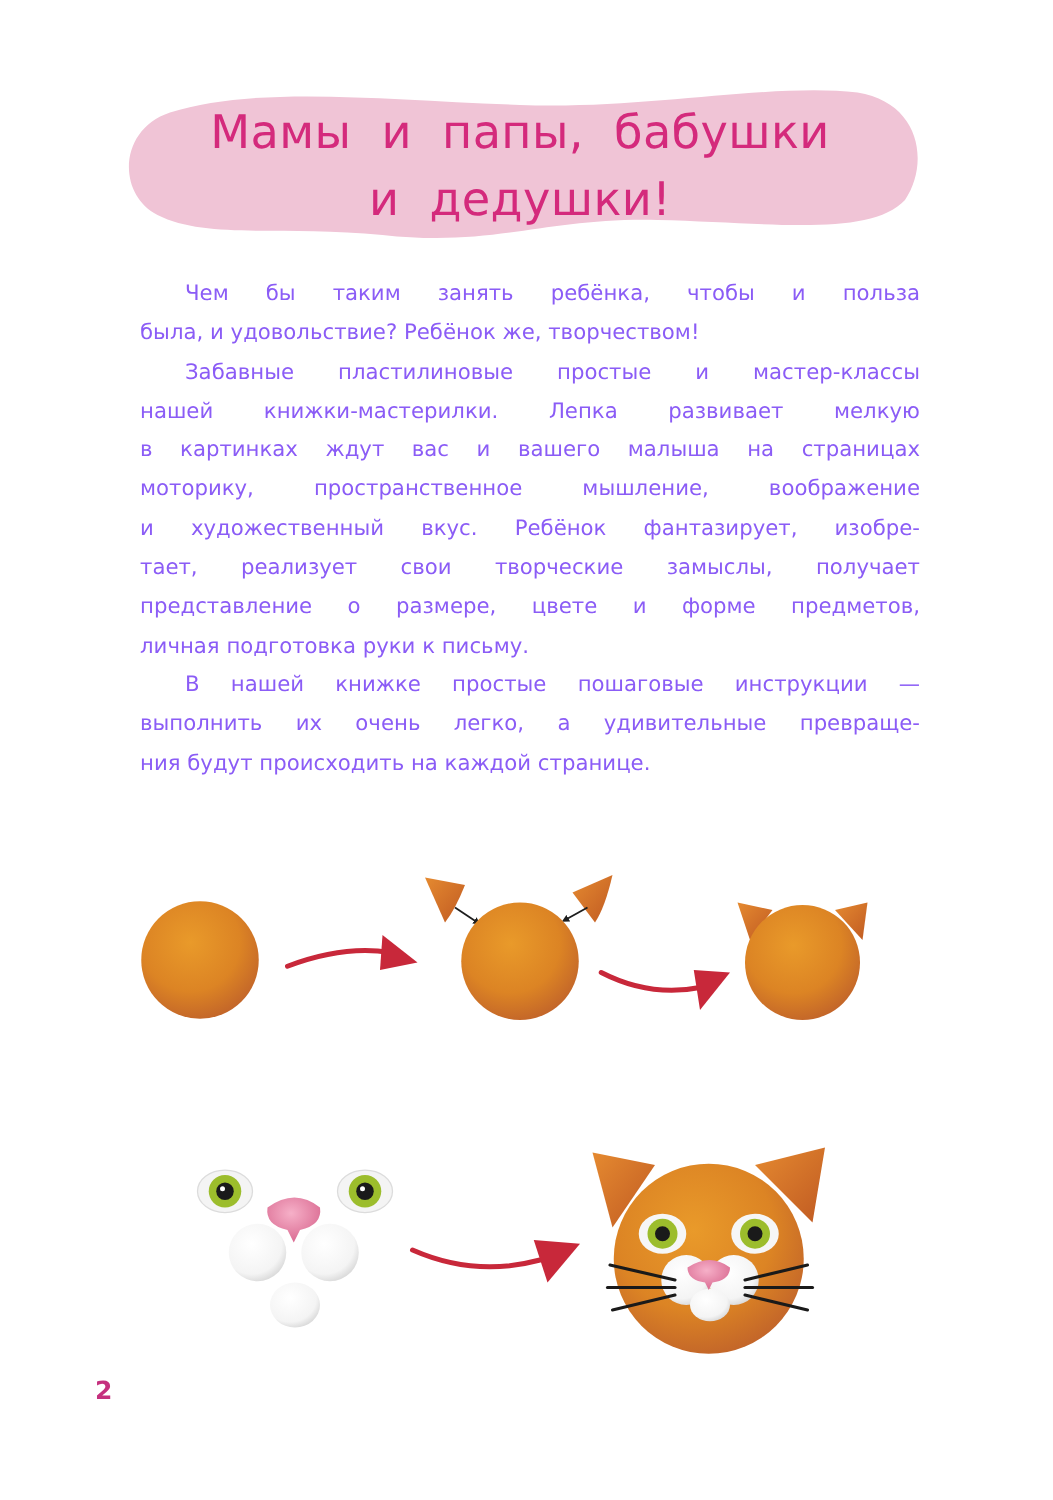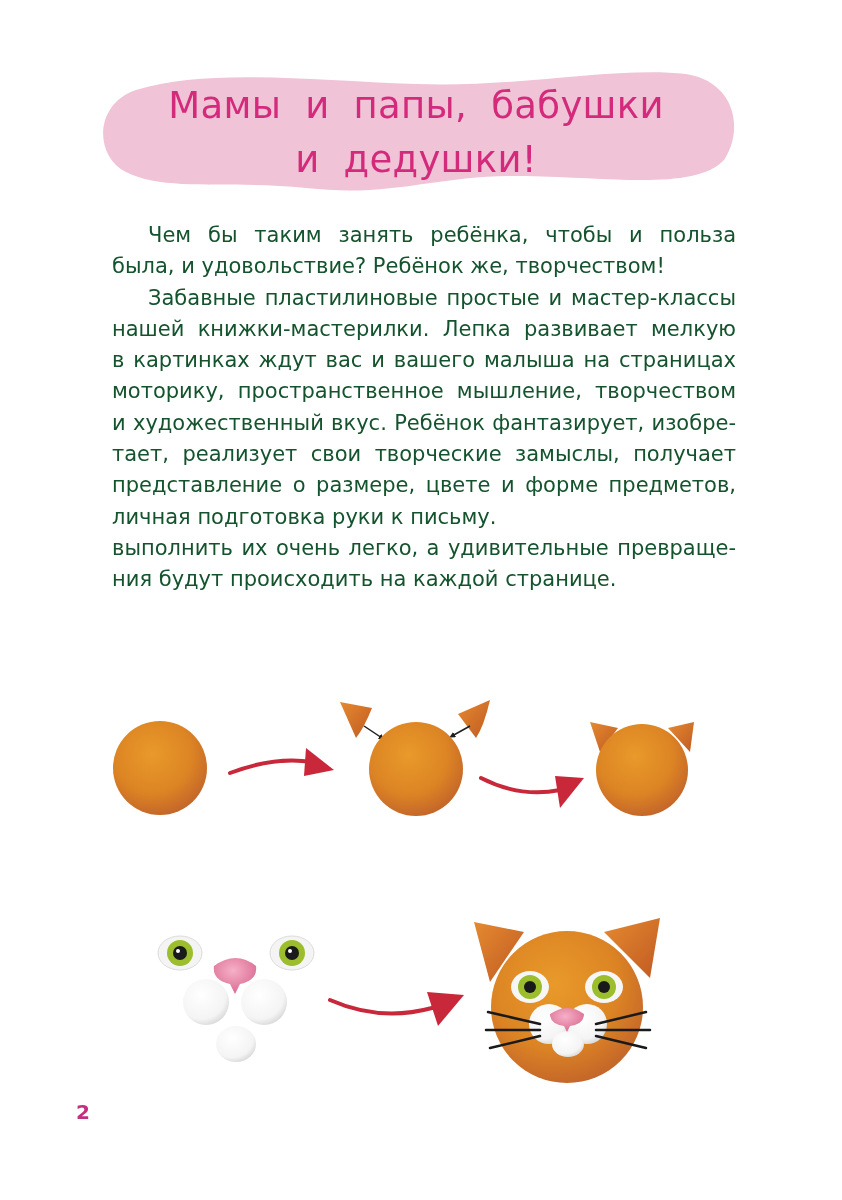--- a/index.html
+++ b/index.html
@@ -4,21 +4,21 @@
 <style>
   html, body { margin: 0; padding: 0; background: #ffffff; }
   body { width: 842px; height: 1200px; position: relative; overflow: hidden; font-family: "DejaVu Sans", sans-serif; }
   .page { position: absolute; left: 0; top: 0; width: 842px; height: 1200px; background: #fff; }
 
   .title-blob { position: absolute; left: 96px; top: 60px; width: 640px; height: 140px; }
   .title-blob svg { position: absolute; left: 0; top: 0; }
   .title-text { position: absolute; left: 0; top: 0; width: 640px; text-align: center; color: #d42a7c; font-family: "DejaVu Sans", sans-serif; font-weight: normal; font-size: 37px; line-height: 54px; padding-top: 19px; word-spacing: 12px; letter-spacing: 0.3px; }
   .title-line { display: block; }
 
-  .body-text { position: absolute; left: 112px; top: 220px; width: 624px; color: #14532d; font-family: "DejaVu Sans", sans-serif; font-size: 21px; line-height: 31.3px; text-align: justify; }
+  .body-text { position: absolute; left: 112px; top: 220px; width: 624px; color: #8b5cf6; font-family: "DejaVu Sans", sans-serif; font-size: 17px; line-height: 31.3px; text-align: justify; }
   .para { margin: 0; text-indent: 36px; }
   .line { display: block; text-align: justify; text-align-last: justify; white-space: nowrap; }
   .line.last { text-align-last: left; }
   .line.first { padding-left: 36px; }
 
   .illus { position: absolute; }
   .page-number { position: absolute; left: 76px; top: 1100px; color: #c5307e; font-family: "DejaVu Sans", sans-serif; font-weight: bold; font-size: 20px; }
 </style>
 </head>
 <body>
@@ -37,27 +37,28 @@
 
   <div class="body-text">
     <p class="para" style="text-indent:0">
       <span class="line first">Чем бы таким занять ребёнка, чтобы и польза</span>
       <span class="line last">была, и удовольствие? Ребёнок же, творчеством!</span>
     </p>
     <p class="para" style="text-indent:0">
       <span class="line first">Забавные пластилиновые простые и мастер-классы</span>
       <span class="line">нашей книжки-мастерилки. Лепка развивает мелкую</span>
       <span class="line">в картинках ждут вас и вашего малыша на страницах</span>
-      <span class="line">моторику, пространственное мышление, творчеством</span>
+      <span class="line">моторику, пространственное мышление, воображение</span>
       <span class="line">и художественный вкус. Ребёнок фантазирует, изобре-</span>
       <span class="line">тает, реализует свои творческие замыслы, получает</span>
       <span class="line">представление о размере, цвете и форме предметов,</span>
       <span class="line last">личная подготовка руки к письму.</span>
     </p>
     <p class="para" style="text-indent:0">
+      <span class="line first">В нашей книжке простые пошаговые инструкции —</span>
       <span class="line">выполнить их очень легко, а удивительные превраще-</span>
       <span class="line last">ния будут происходить на каждой странице.</span>
     </p>
   </div>
 
   <svg class="illus" style="left:0;top:680px" width="842" height="440" viewBox="0 680 842 440">
     <defs>
       <radialGradient id="clay" cx="42%" cy="35%" r="70%">
         <stop offset="0%" stop-color="#e99a2a"></stop>
         <stop offset="60%" stop-color="#dc8424"></stop>

